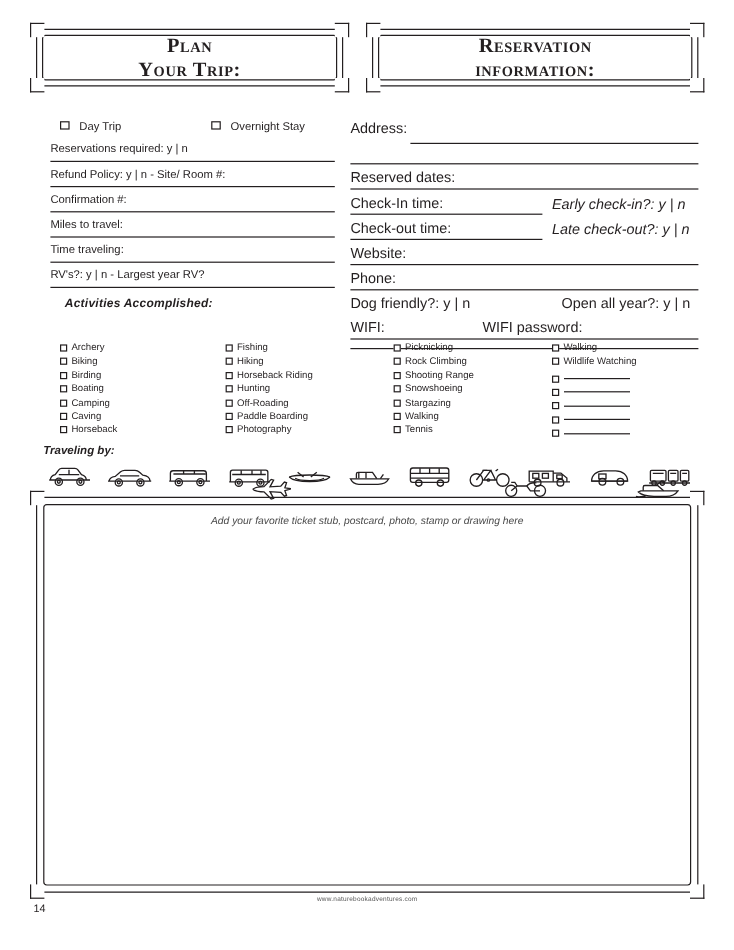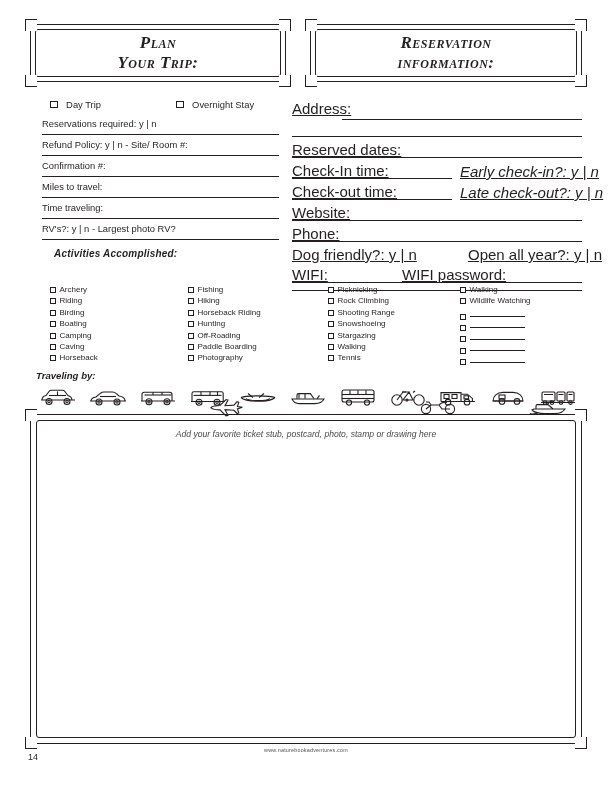--- a/index.html
+++ b/index.html
@@ -9,24 +9,23 @@
     font-family:"Liberation Sans", sans-serif;
     color:#231f20;
     position:relative;
     overflow:hidden;
   }
   .page { position:relative; width:612px; height:792px; }
 
   
   .plaques { position:absolute; top:24px; left:30px; width:552px; height:60px; }
   .plaque {
-    position:absolute; top:0; height:58px;
+    position:absolute; top:0; height:48px;
     border:1.6px solid #231f20; border-radius:4px;
     box-sizing:border-box;
-    font-style:italic;
   }
   .plaque:before {
     content:""; position:absolute; left:4px; top:4px; right:4px; bottom:4px;
     border:0.9px solid #231f20; border-radius:3px;
   }
   .plaque .notch { position:absolute; width:11px; height:11px; border:1.6px solid #231f20; background:#fff; }
   .plaque .n1 { left:-6px; top:-6px; border-right:none; border-bottom:none; }
   .plaque .n2 { right:-6px; top:-6px; border-left:none; border-bottom:none; }
   .plaque .n3 { left:-6px; bottom:-6px; border-right:none; border-top:none; }
   .plaque .n4 { right:-6px; bottom:-6px; border-left:none; border-top:none; }
@@ -61,21 +60,21 @@
   .top-checks span.t { margin-left:6px; vertical-align:middle; }
 
   .sub-heading {
     font-style:italic; font-weight:bold; font-size:10px;
     letter-spacing:0.2px;
   }
 
   
   #right-col { position:absolute; left:292px; top:98px; width:290px; }
   .rrow { position:relative; height:21px; }
-  .rrow .lbl { position:absolute; left:0; top:2px; font-size:15px; white-space:nowrap;text-decoration:underline; }
+  .rrow .lbl { position:absolute; left:0; top:2px; font-size:12px; white-space:nowrap; }
   .rrow .rule { position:absolute; bottom:2px; border-bottom:0.8px solid #231f20; }
   .ital { font-style:italic; font-size:8.6px; }
 
   
   #activities { position:absolute; left:36px; top:284px; width:552px; height:80px; }
   .act-col { position:absolute; top:0; }
   .act-item { font-size:8px; line-height:11.4px; white-space:nowrap; }
   .act-item .chk { width:6px; height:6px; margin-right:3.5px; }
   .act-blank { display:block; height:11.4px; }
   .act-blank .chk { width:6px; height:6px; margin-right:3.5px; }
@@ -166,21 +165,21 @@
     </div>
     <div class="row">
       <span class="lbl">Miles to travel:</span>
       <span class="rule"></span>
     </div>
     <div class="row">
       <span class="lbl">Time traveling:</span>
       <span class="rule"></span>
     </div>
     <div class="row">
-      <span class="lbl">RV's?:  y | n  -   Largest photo RV?</span>
+      <span class="lbl">RV's?:  y | n  -   Largest year RV?</span>
       <span class="rule"></span>
     </div>
 
     <div style="height:6px"></div>
     <div class="sub-heading" style="padding-left:12px;">Activities Accomplished:</div>
   </div>
 
   <div id="right-col">
 
     <div class="rrow" style="height:24px">
@@ -222,21 +221,21 @@
       <span class="rule" style="left:0; right:0;"></span>
     </div>
     <div class="rrow" style="height:8px">
       <span class="rule" style="left:0; right:0;"></span>
     </div>
   </div>
 
   <div id="activities">
     <div class="act-col" style="left:14px; width:120px;">
       <div class="act-item"><span class="chk"></span><span>Archery</span></div>
-      <div class="act-item"><span class="chk"></span><span>Riding</span></div>
+      <div class="act-item"><span class="chk"></span><span>Biking</span></div>
       <div class="act-item"><span class="chk"></span><span>Birding</span></div>
       <div class="act-item"><span class="chk"></span><span>Boating</span></div>
       <div class="act-item"><span class="chk"></span><span>Camping</span></div>
       <div class="act-item"><span class="chk"></span><span>Caving</span></div>
       <div class="act-item"><span class="chk"></span><span>Horseback</span></div>
     </div>
     <div class="act-col" style="left:152px; width:140px;">
       <div class="act-item"><span class="chk"></span><span>Fishing</span></div>
       <div class="act-item"><span class="chk"></span><span>Hiking</span></div>
       <div class="act-item"><span class="chk"></span><span>Horseback Riding</span></div>

